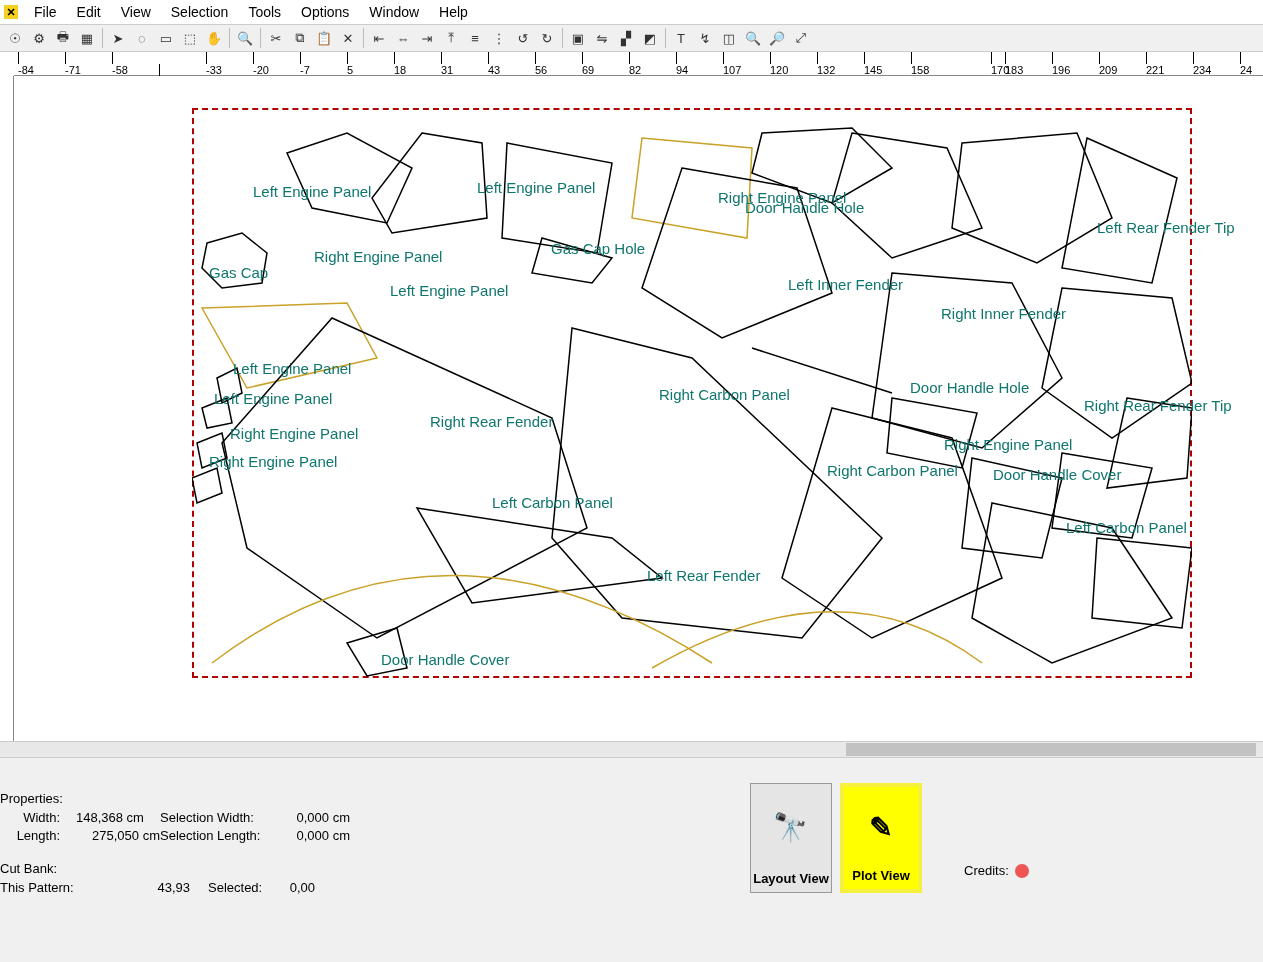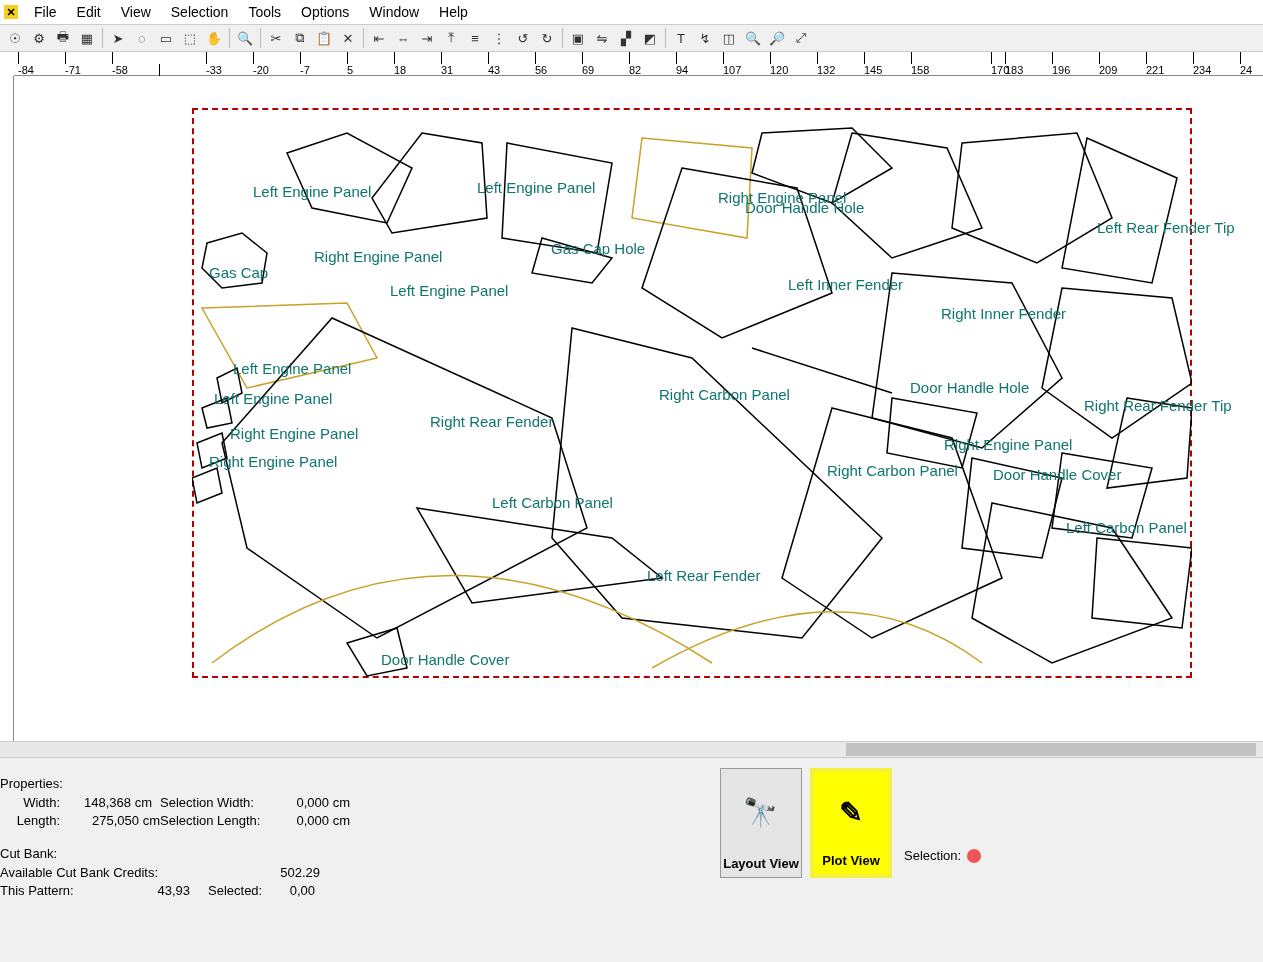--- a/index.html
+++ b/index.html
@@ -114,23 +114,24 @@
   background: #e8e8e8;
   position: relative;
   border-top:1px solid #ccc;
 }
 .scrollbar-h .thumb {
   position:absolute; left: 846px; top:1px; height:13px; width:410; background:#c2c2c2;
 }
 .bottom-panel {
   background: #f0f0f0;
   border-top: 1px solid #ccc;
-  padding: 10px 4px 10px 0;
+  padding: 25px 4px 10px 0;
   display: flex;
   align-items: flex-start;
+  gap: 30px;
   height: 205px;
 }
 .props-col { flex: 0 0 380px; font-size: 13px; }
 .props-row { display:flex; margin-bottom:3px; }
 .props-row .lab { width: 190px; text-align:right; padding-right:8px; }
 .props-row .lab2 { width: 90px; text-align:left; }
 .props-row .val { width: 80px; text-align:right; }
 .section-head { margin: 8px 0 4px 0; font-size:13px; }
 .view-buttons {
   display:flex; gap:8px; margin-left: 340px;
@@ -317,51 +318,47 @@
 
 <div class="scrollbar-h">
   <div class="thumb" style="width:410px"></div>
 </div>
 
 <div class="bottom-panel">
   <div class="props-col">
     <div class="section-head">Properties:</div>
     <div class="props-row">
       <span class="lab" style="width:68px;text-align:right">Width:</span>
-      <span class="val" style="width:92px;text-align:center;padding-left:8px">148,368 cm</span>
+      <span class="val" style="width:92px;text-align:left;padding-left:8px">148,368 cm</span>
       <span class="lab" style="width:110px;text-align:left">Selection Width:</span>
       <span class="val" style="text-align:right">0,000 cm</span>
     </div>
     <div class="props-row">
       <span class="lab" style="width:68px;text-align:right">Length:</span>
       <span class="val" style="width:92px;text-align:right;padding-left:8px">275,050 cm</span>
       <span class="lab" style="width:110px;text-align:left">Selection Length:</span>
       <span class="val" style="text-align:right">0,000 cm</span>
     </div>
     <div class="section-head" style="margin-top:18px">Cut Bank:</div>
     <div class="props-row">
-      <span class="lab2" style="width:200px">Available Cut Bank Credits:</span>
-      <span class="val" style="width:120px;text-align:right">502.29</span>
-    </div>
-    <div class="props-row">
       <span class="lab2" style="width:100px">This Pattern:</span>
       <span class="val" style="width:90px;text-align:right">43,93</span>
       <span class="lab2" style="width:70px;padding-left:18px">Selected:</span>
       <span class="val" style="width:55px;text-align:right">0,00</span>
     </div>
   </div>
 
   <div class="view-buttons">
     <div class="view-btn">
       <div class="icon-area">🔭</div>
       <span>Layout View</span>
     </div>
     <div class="view-btn active">
       <div class="icon-area">✎</div>
       <span>Plot View</span>
     </div>
   </div>
 
   <div class="warnings">
-    <span>Selection:</span>
+    <span>Credits:</span>
     <span class="warn-dot"></span>
   </div>
 </div>
 
 </body></html>

